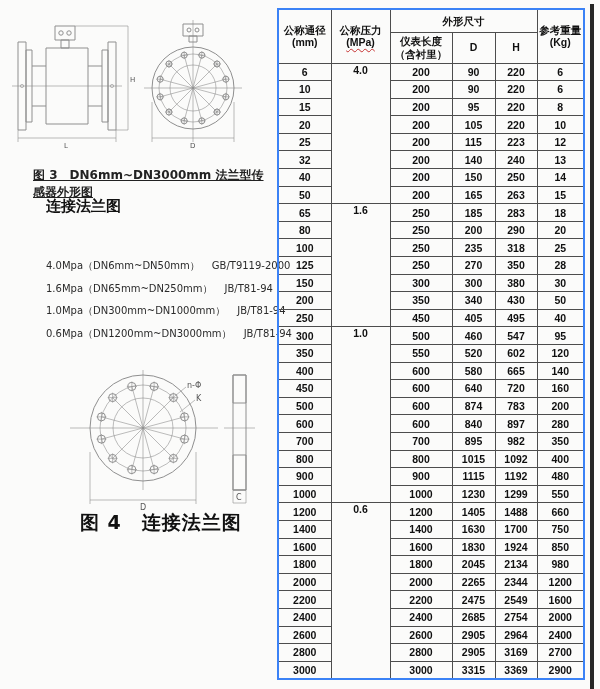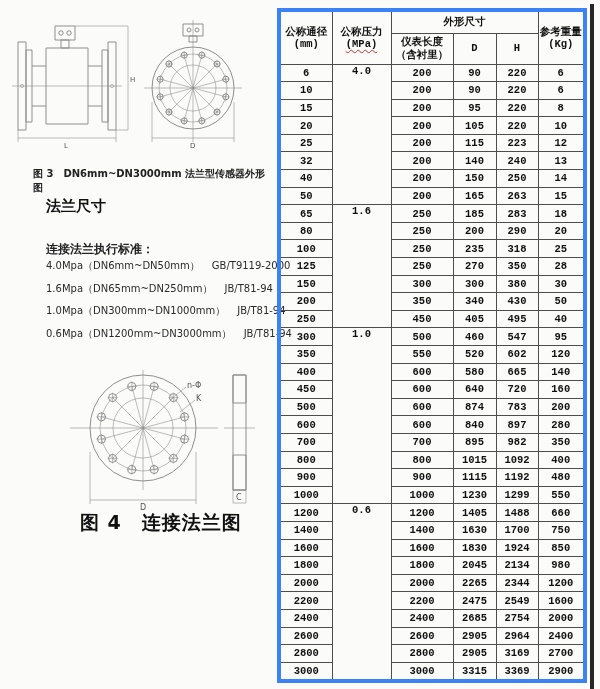--- a/index.html
+++ b/index.html
@@ -7,33 +7,33 @@
   .page{position:relative;width:600px;height:689px;background:#fbfbfa;overflow:hidden;color:#222;}
 
   
   .fig3-wrap{position:absolute;left:8px;top:2px;width:252px;height:156px;}
   .fig4-wrap{position:absolute;left:58px;top:362px;width:205px;height:150px;}
   svg text{fill:#555;font-family:"DejaVu Sans",sans-serif;}
   .drawing line,.drawing rect,.drawing circle,.drawing path,.drawing polyline{
     stroke:#8f8f8f;fill:none;stroke-width:1;vector-effect:non-scaling-stroke;}
   .thin{stroke-width:0.6 !important;}
 
-  .caption3{position:absolute;left:33px;top:167px;width:236px;font-size:10px;font-weight:600;color:#222;letter-spacing:0px;}
+  .caption3{position:absolute;left:33px;top:167px;width:236px;font-size:12px;font-weight:600;color:#222;letter-spacing:0px;text-decoration:underline;}
   .heading{position:absolute;left:46px;top:197px;font-size:15px;font-weight:700;color:#111;}
   .intro{position:absolute;left:46px;top:221px;font-size:12px;font-weight:500;color:#222;}
   .stdtitle{position:absolute;left:46px;top:241px;font-size:12px;font-weight:600;color:#222;}
   .standards{position:absolute;left:46px;top:259px;width:230px;}
   .std-line{font-size:10px;font-weight:400;color:#2a2a2a;margin-bottom:8.5px;white-space:nowrap;}
   .std-line .code{margin-left:12px;}
   .caption4{position:absolute;left:80px;top:510px;font-size:19px;font-weight:700;color:#111;letter-spacing:1px;}
 
   
   .table-wrap{position:absolute;left:277px;top:8px;}
-  table.spec{border-collapse:collapse;table-layout:fixed;width:306px;border:4px solid #3b82f6;
-    font-family:Liberation Mono, monospace;}
+  table.spec{border-collapse:collapse;table-layout:fixed;width:306px;border:2px solid #3b82f6;
+    font-family:Liberation Sans, sans-serif;}
   table.spec th,table.spec td{border:1px solid #4d4d4d;text-align:center;padding:0;
     font-size:10.5px;font-weight:bold;color:#101010;line-height:1.15;}
   table.spec thead th{font-size:10.5px;}
   tr.h1{height:23px;} tr.h2{height:31px;}
   table.spec tbody td{height:16.6px;}
   td.c-press{vertical-align:top;padding-top:2px;}
   .unit{font-weight:bold;}
   .wavy{text-decoration-line:underline;text-decoration-style:wavy;text-decoration-color:#c53030;
     text-decoration-thickness:1px;text-underline-offset:2px;}
 
@@ -144,22 +144,21 @@
 
       <line class="thin" x1="144" y1="100" x2="144" y2="140"></line>
       <line class="thin" x1="226" y1="100" x2="226" y2="140"></line>
       <line class="thin" x1="144" y1="136" x2="226" y2="136"></line>
       <text x="182" y="146" font-size="7">D</text>
     </svg>
   </div>
 
   <div class="caption3">图 3　DN6mm~DN3000mm 法兰型传感器外形图</div>
 
-  <div class="heading">法兰尺寸</div>
-  <div class="stdtitle">连接法兰执行标准：</div>
+  <div class="heading">连接法兰图</div>
 
   <div class="standards">
     <div class="std-line">
       <span>4.0Mpa（DN6mm~DN50mm）</span><span class="code">GB/T9119-2000</span>
     </div>
     <div class="std-line">
       <span>1.6Mpa（DN65mm~DN250mm）</span><span class="code">JB/T81-94</span>
     </div>
     <div class="std-line">
       <span>1.0Mpa（DN300mm~DN1000mm）</span><span class="code">JB/T81-94</span>

